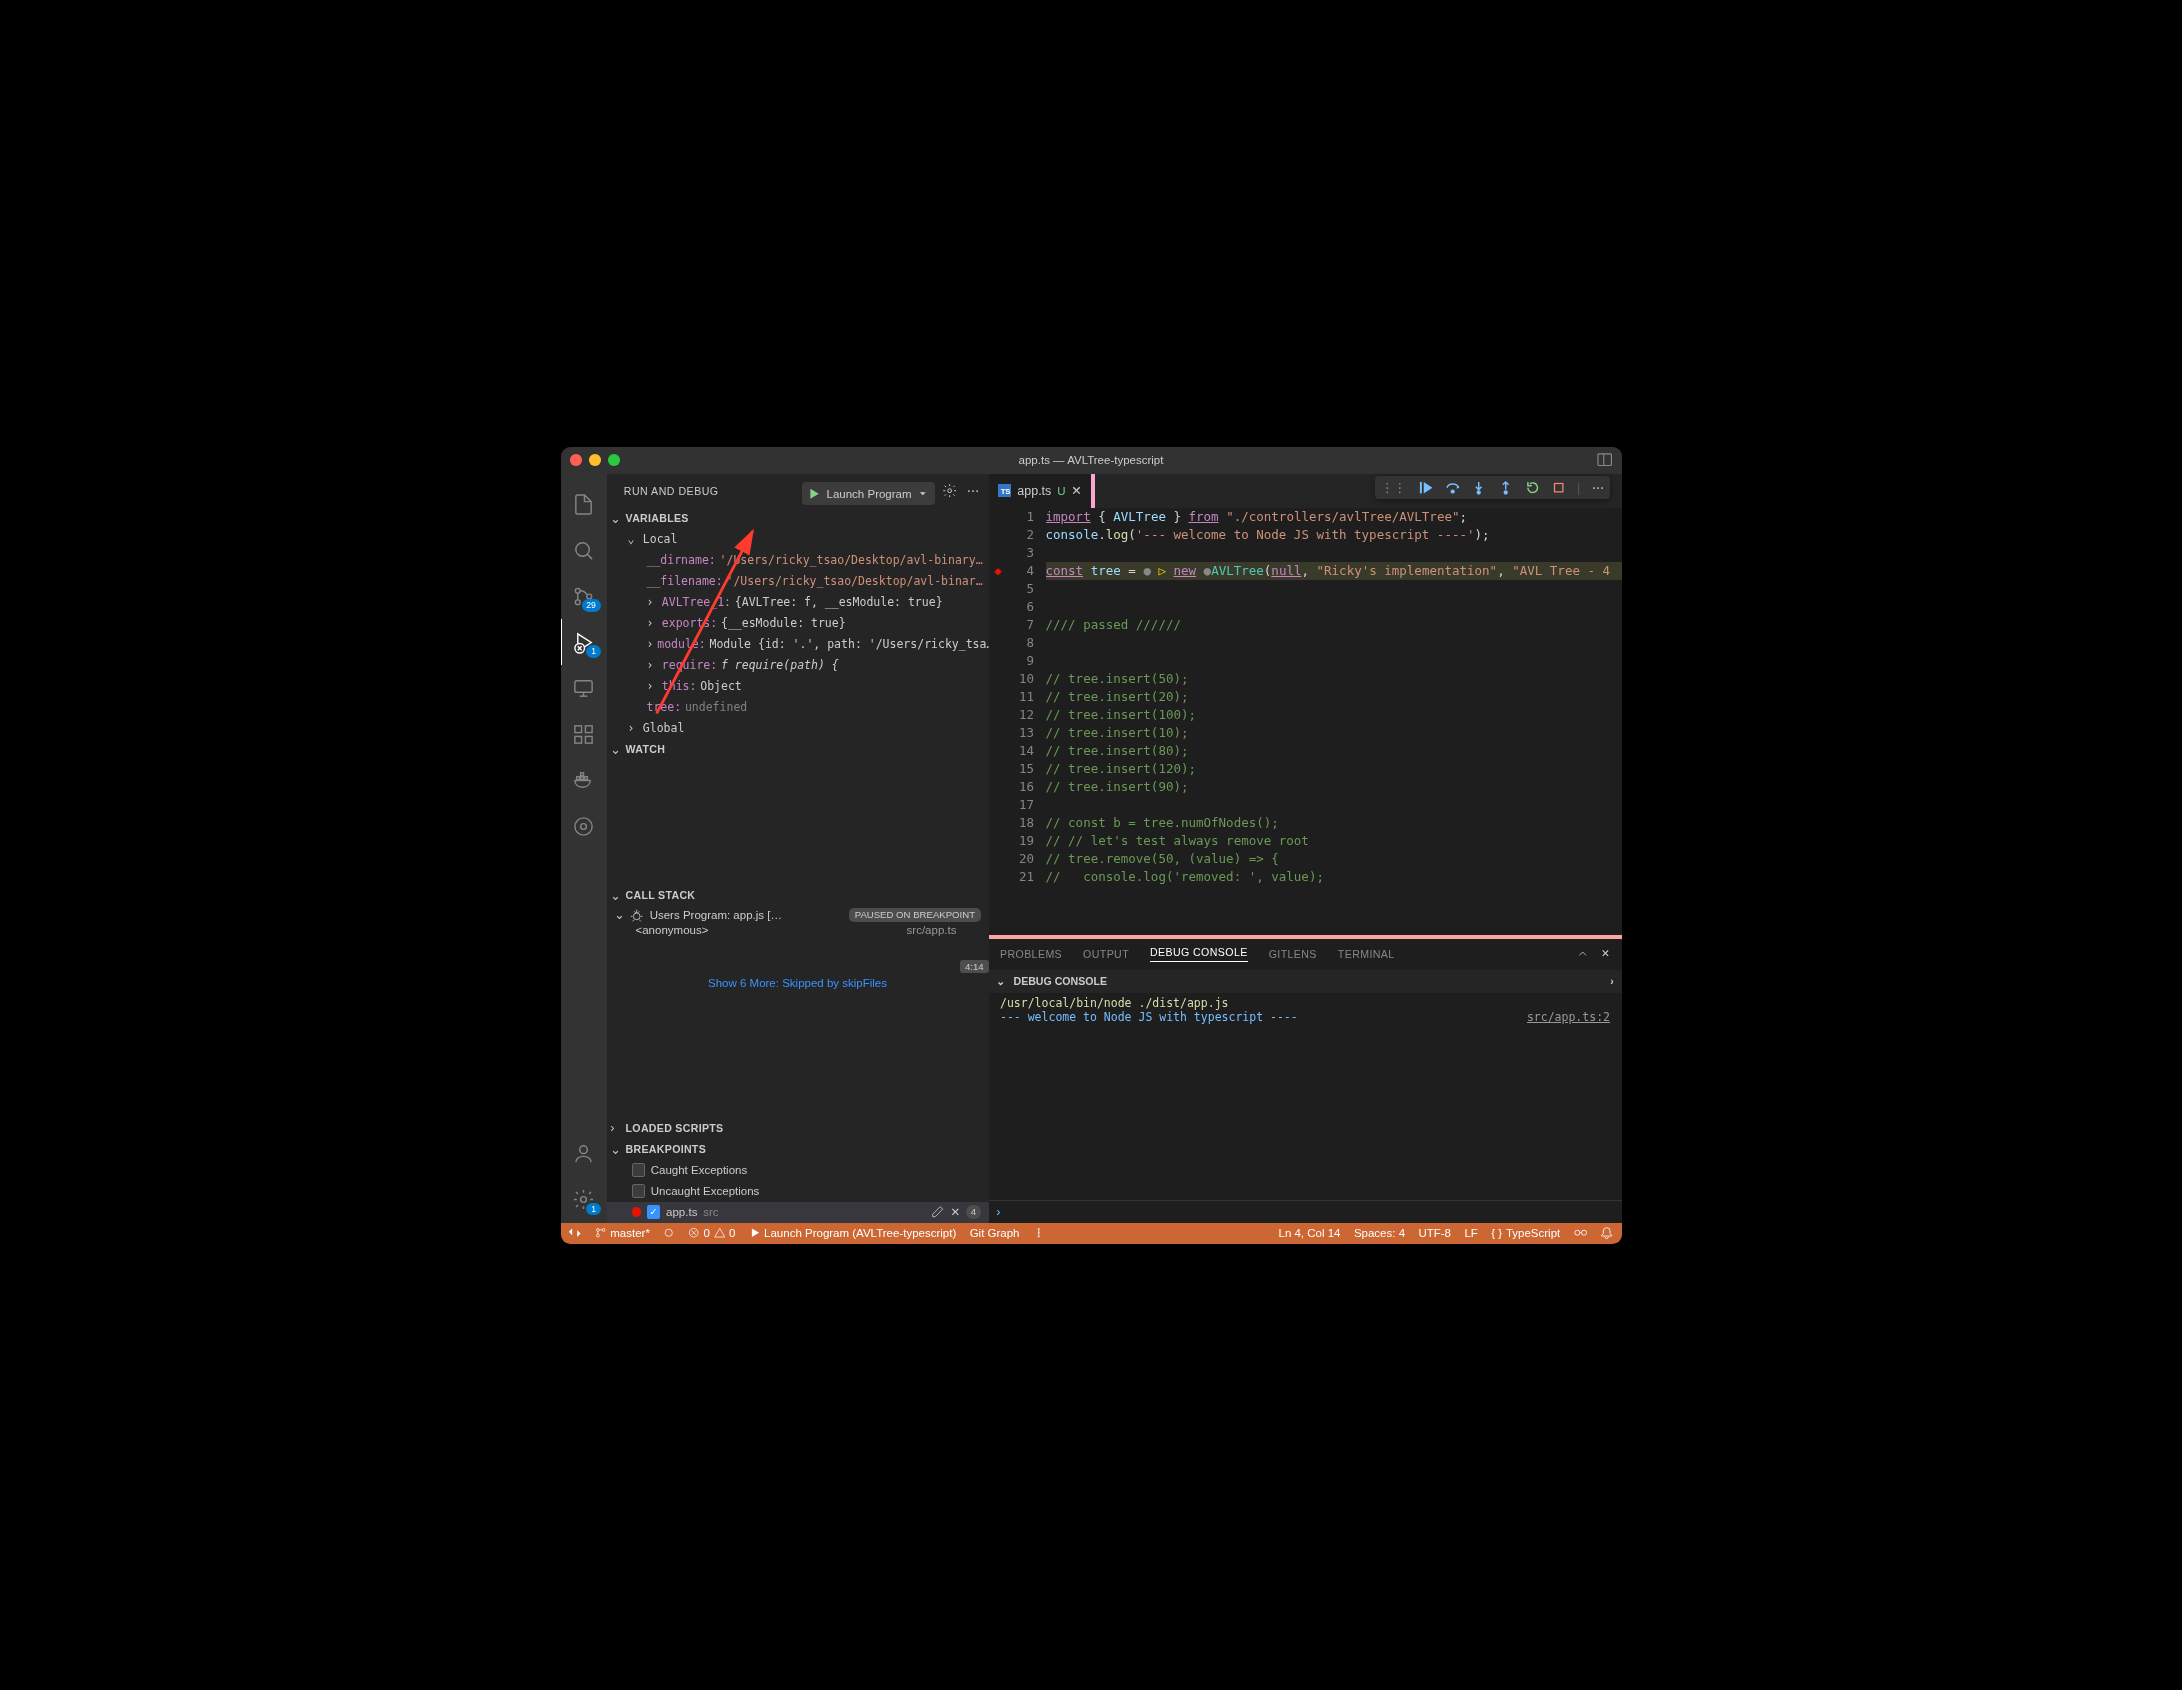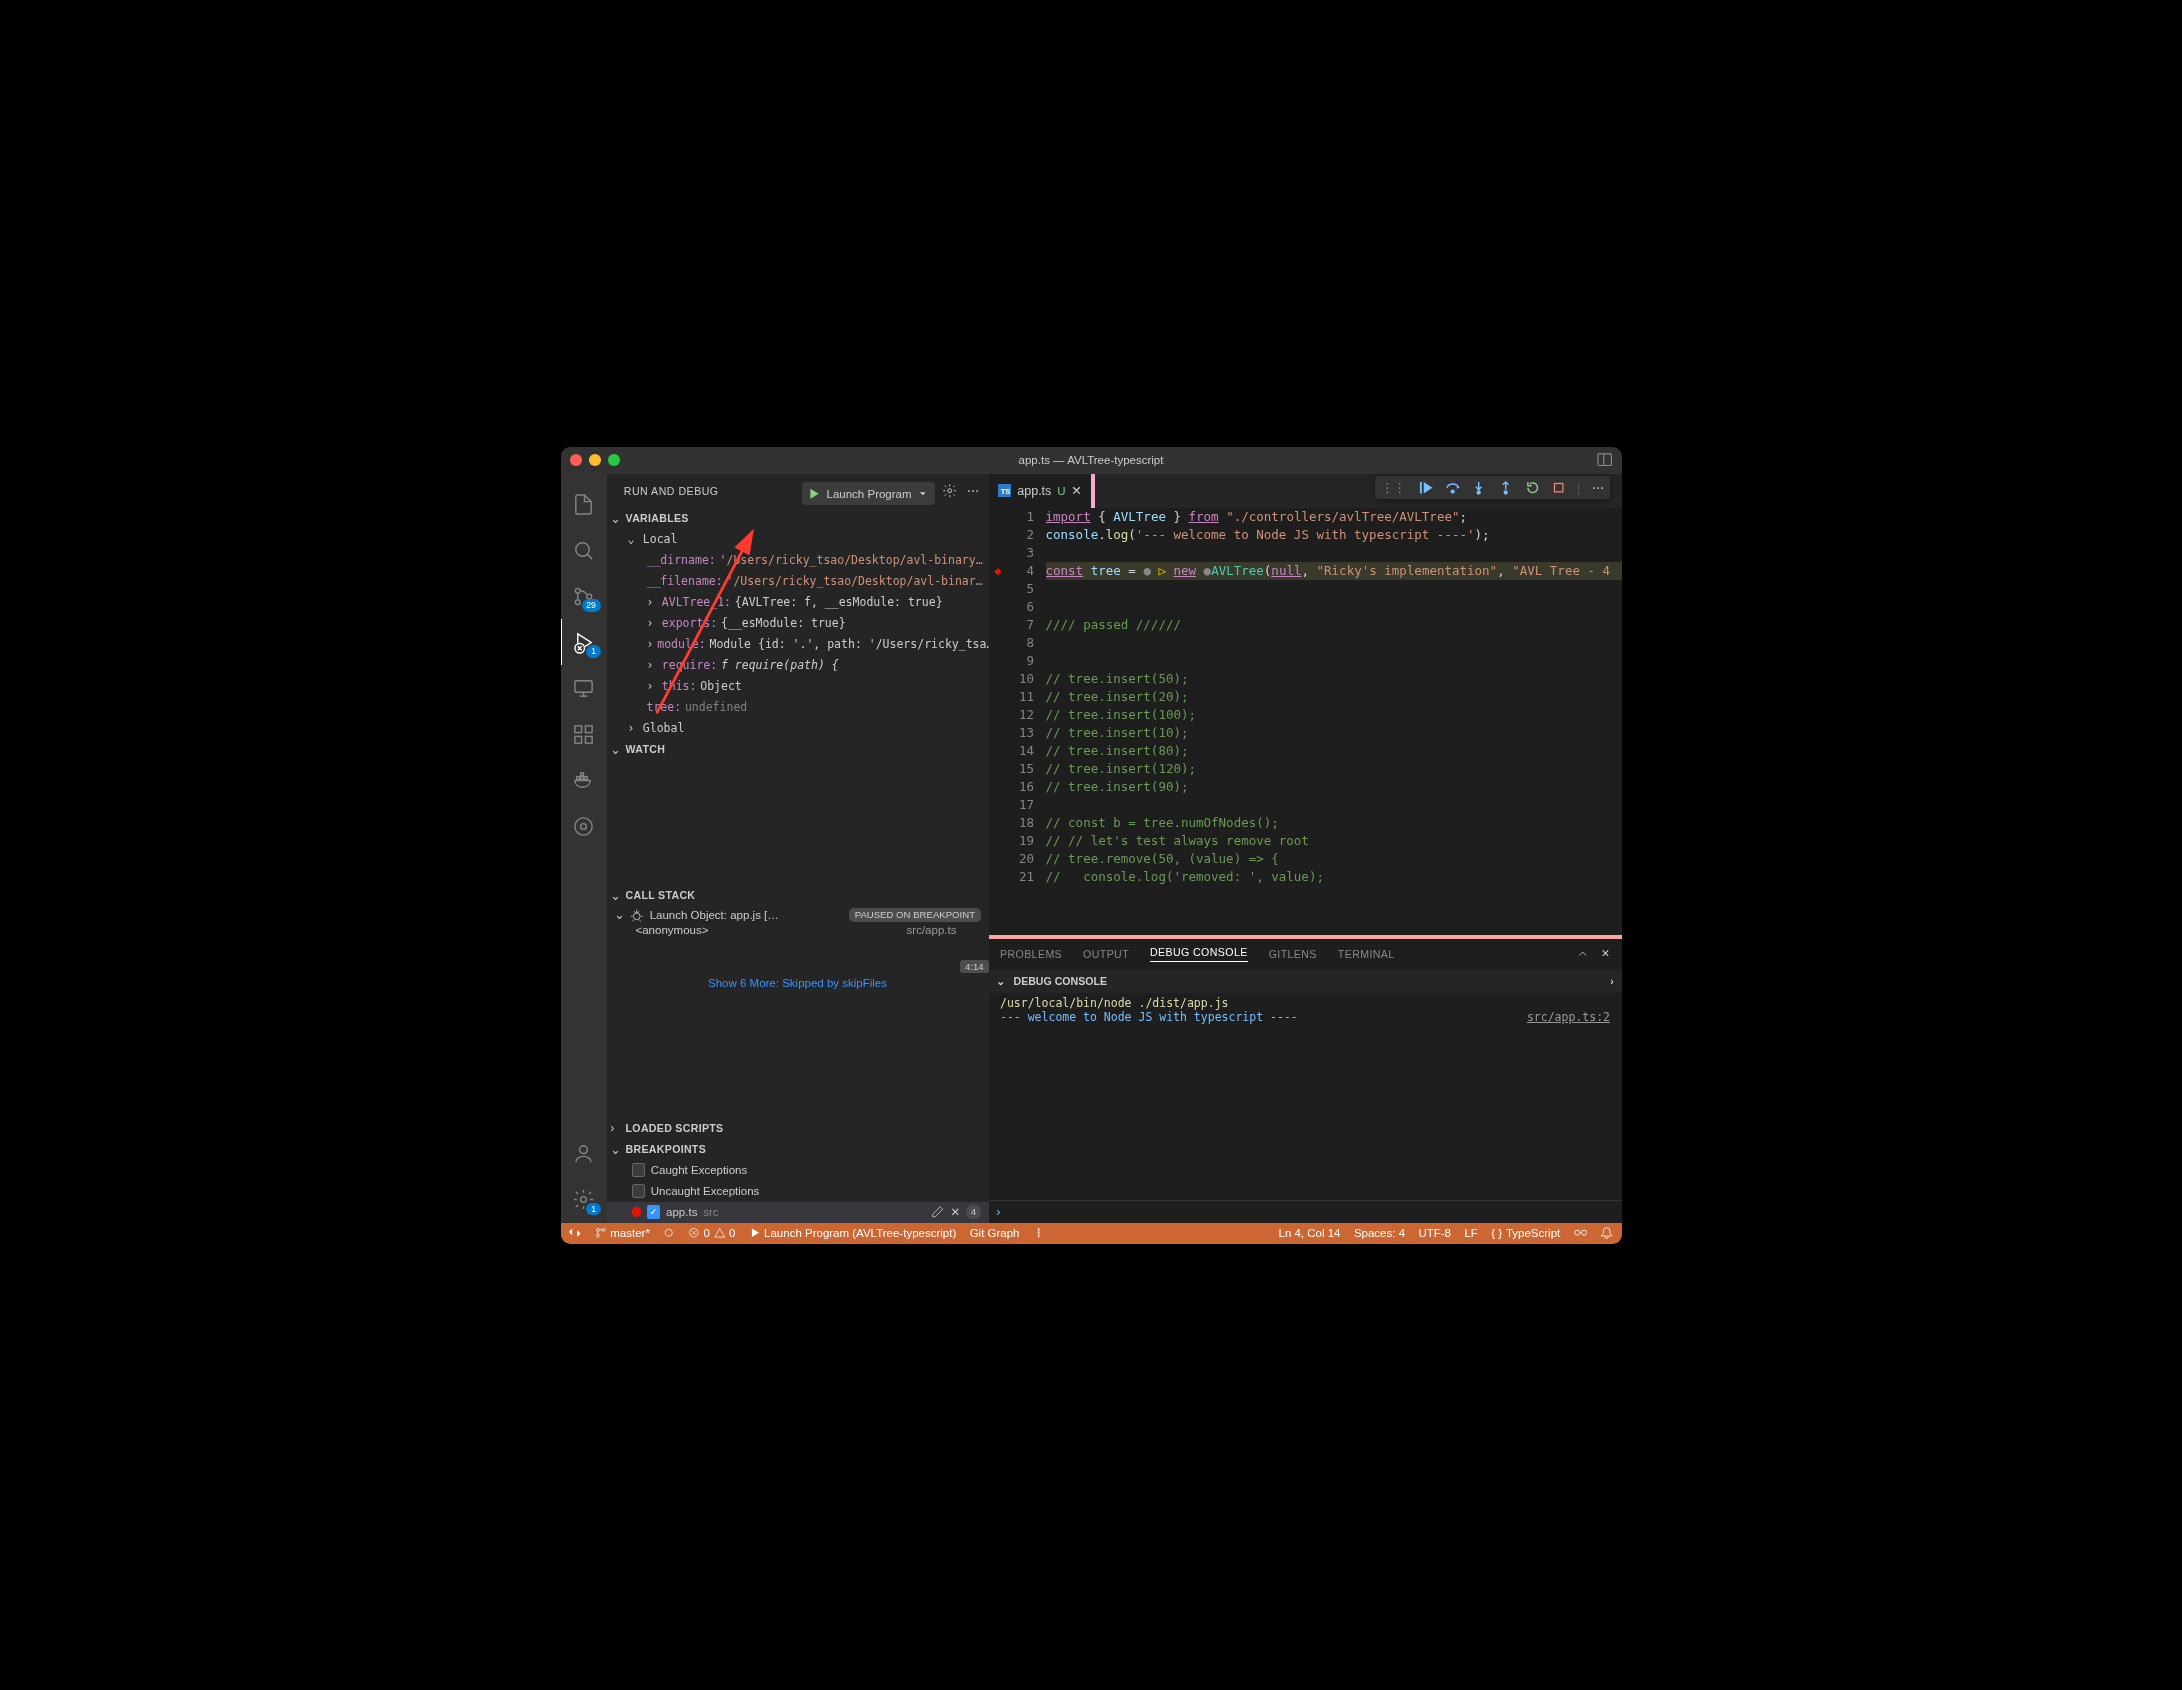--- a/index.html
+++ b/index.html
@@ -428,21 +428,21 @@
         </div>
         <div class="callstack-body">
           <div class="cs-row">
             <span class="chev">⌄</span>
             <span style="color:#ccc">
               <svg width="13.4" height="13.4" viewBox="0 0 16 16" fill="none" stroke="currentColor">
                   <circle cx="8" cy="10" r="4"></circle>
                   <path d="M8 2v4M5 4l2 2M11 4l-2 2M3 10h-2M15 10h-2M5 14l-2 2M11 14l2 2"></path>
                 </svg>
             </span>
-            <span class="cs-label">Launch Object: app.js […</span>
+            <span class="cs-label">Users Program: app.js […</span>
             <span class="cs-badge">PAUSED ON BREAKPOINT</span>
           </div>
           <div class="cs-sub">
             <span class="fn">&lt;anonymous&gt;</span>
             <span class="loc">src/app.ts</span>
             <span class="linebadge">4:14</span>
           </div>
           <div class="cs-link">Show 6 More: Skipped by skipFiles</div>
         </div>
       </div>

